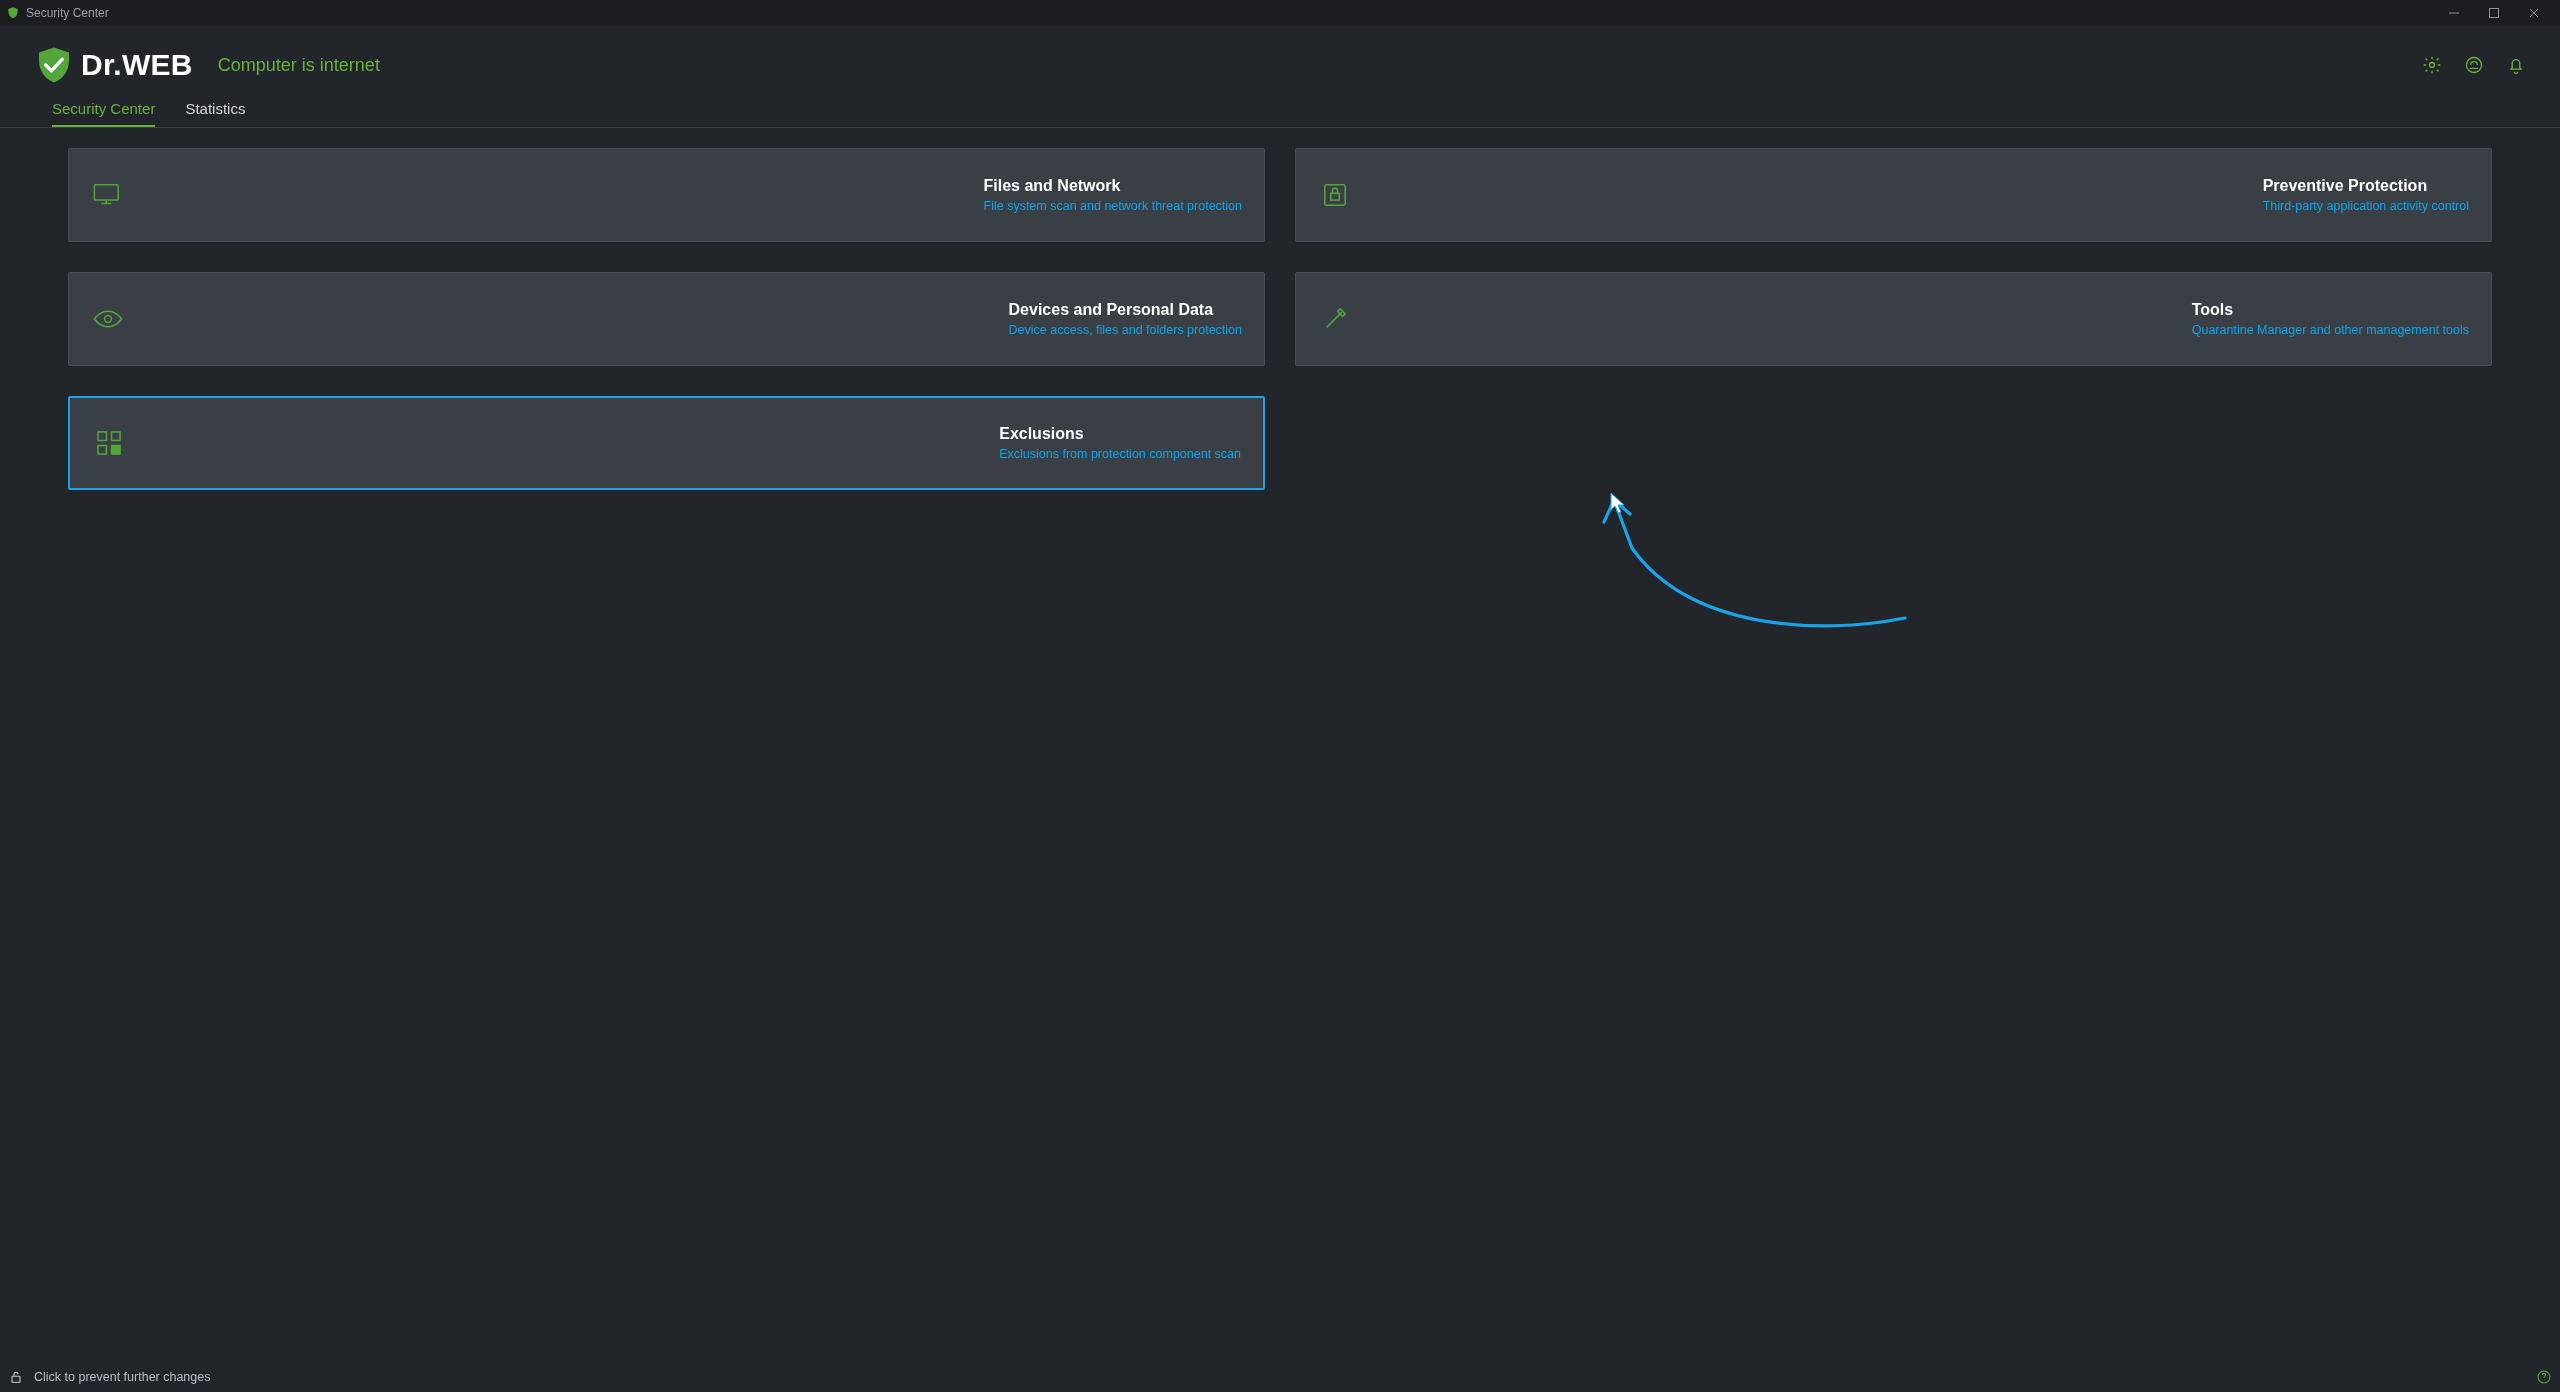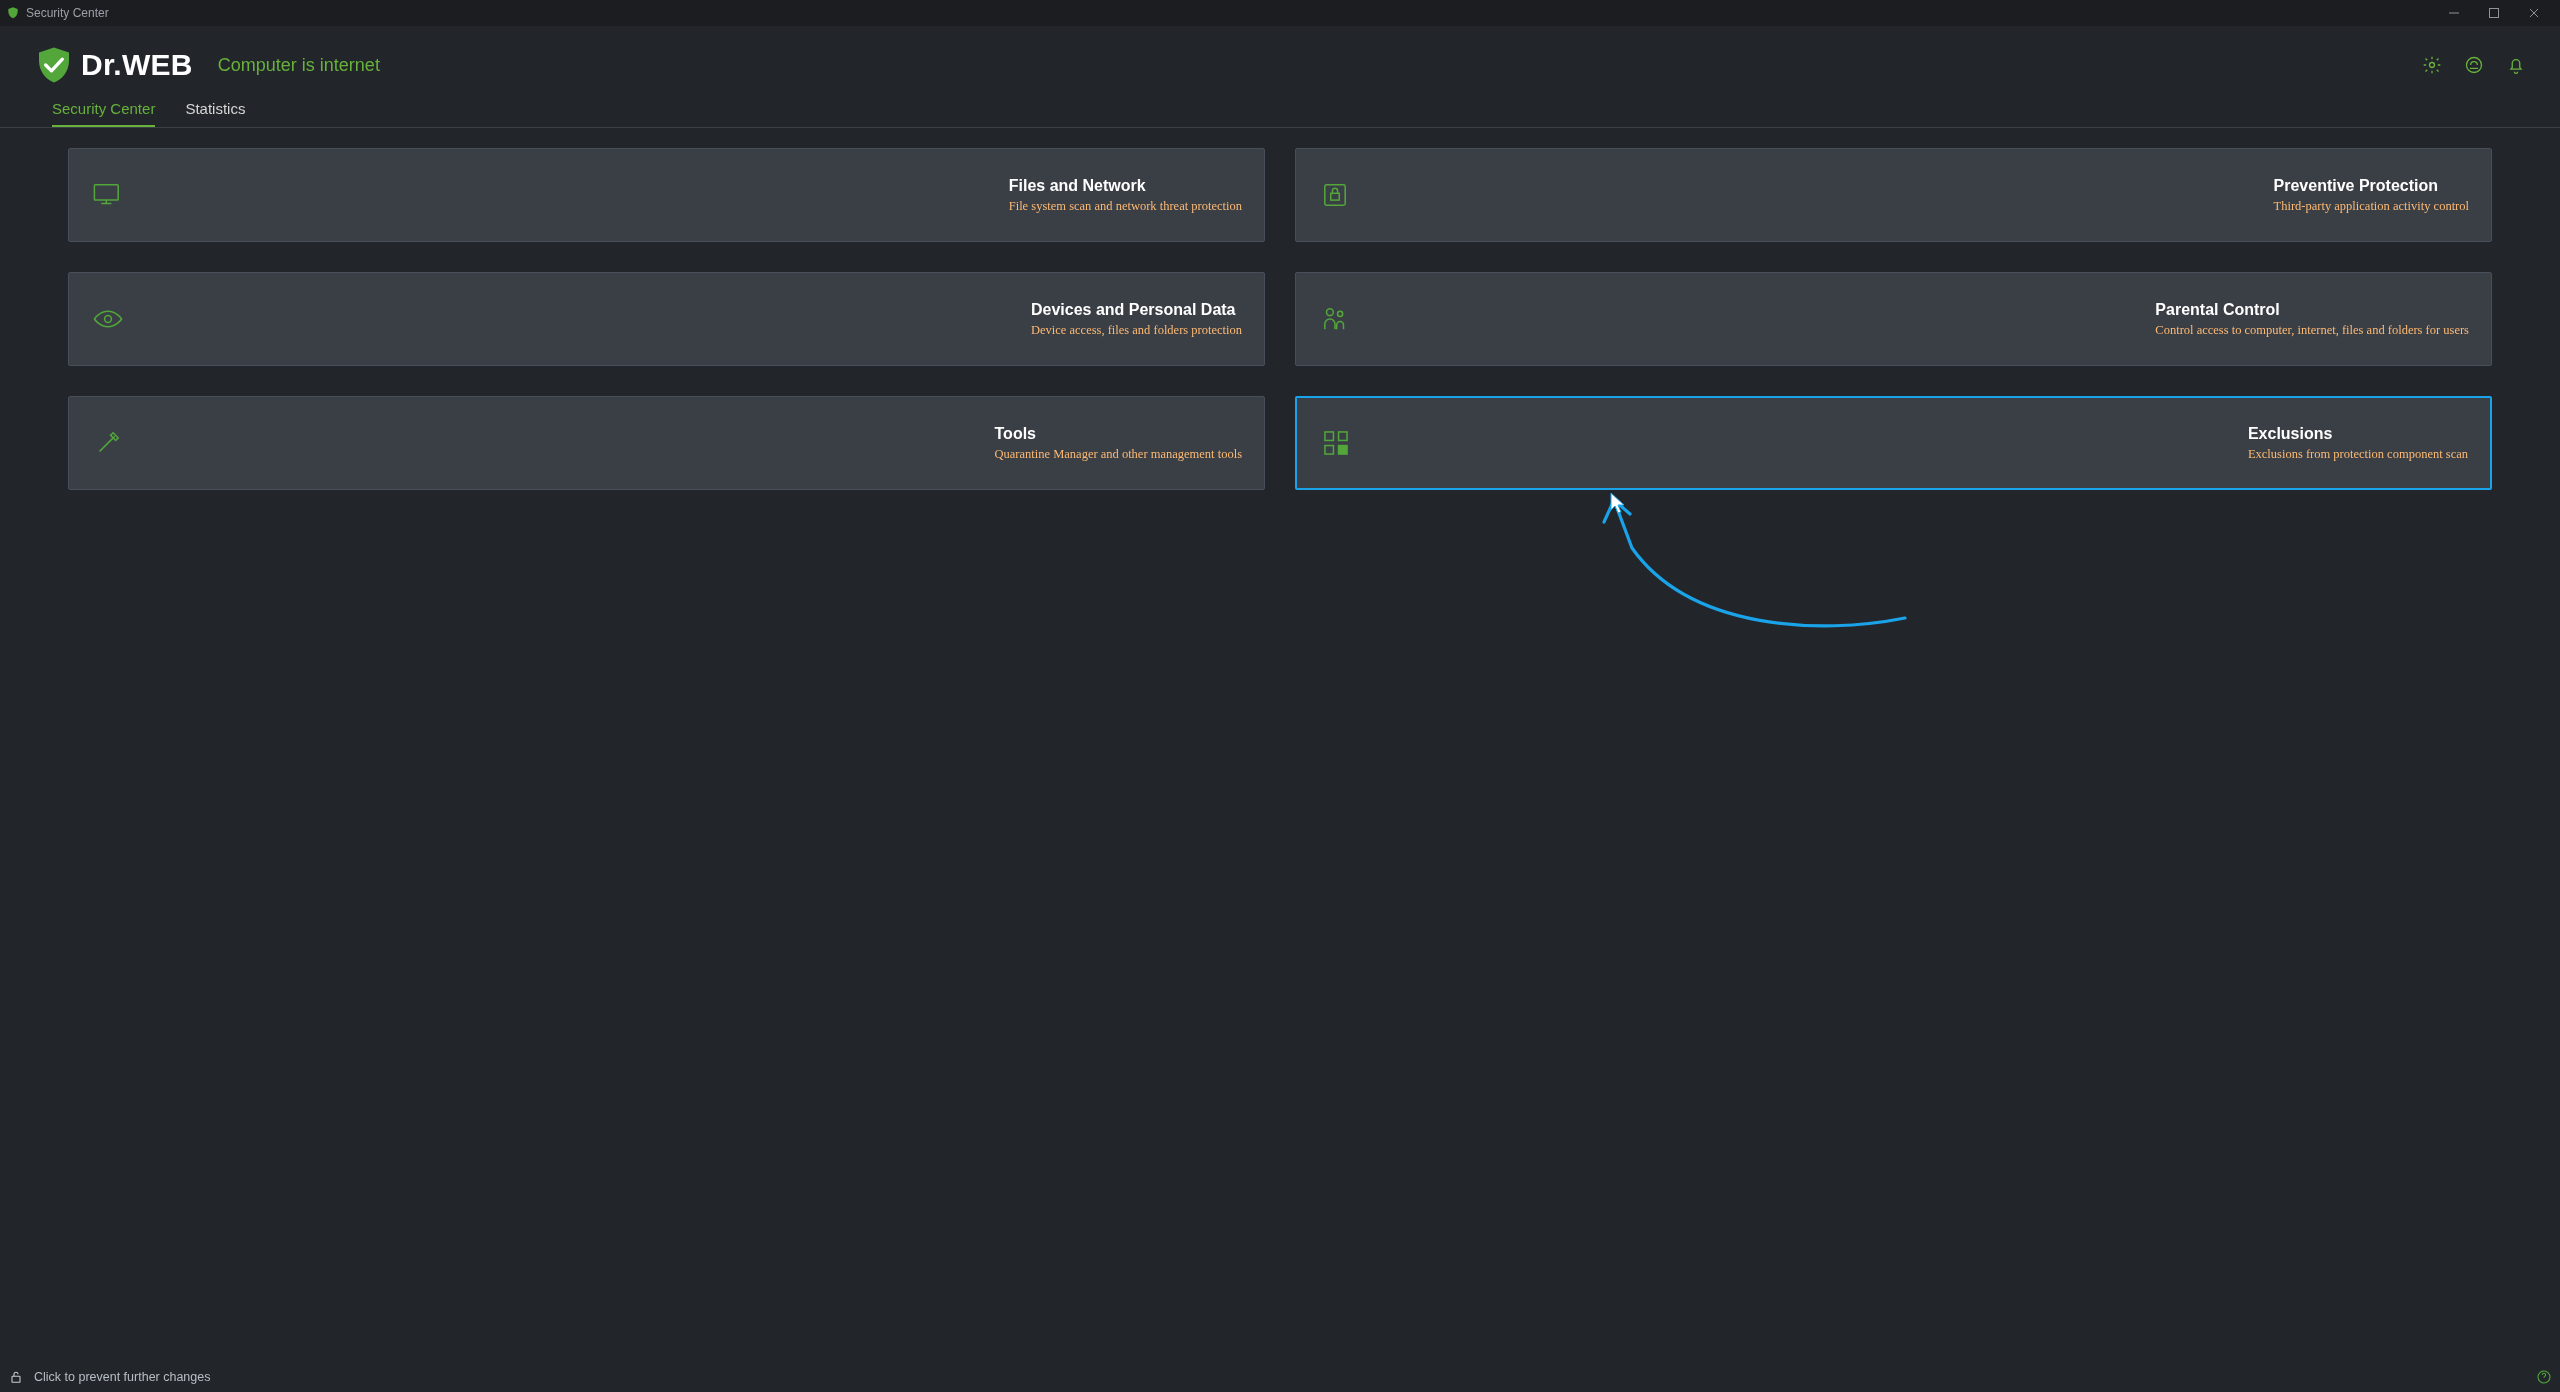--- a/index.html
+++ b/index.html
@@ -59,21 +59,21 @@
     border:1px solid #47505a;
     border-radius: 2px;
     display:flex; align-items:center;
     padding: 22px 22px;
     min-height: 94px;
     justify-content: space-between;
   }
   .panel.selected { border: 2px solid #1aa3e8; }
   .panel-icon { width:34px; height:34px; margin-right: 26px; flex-shrink:0; color:#52a63a; }
   .panel-text h3 { font-size: 16px; font-weight: 600; color:#fff; margin-bottom: 4px; }
-  .panel-text p  { font-size: 12.5px; color:#fdba74;font-family:Liberation Serif, serif; }
+  .panel-text p  { font-size: 12.5px; color:#0ea5e9; }
 
   
   .overlay-arrow {
     position:absolute; left:0; top:0; width:2560px; height:1392px; pointer-events:none;
   }
 
   
   .statusbar {
     position:absolute; left:0; bottom:0; right:0;
     height: 30px; display:flex; align-items:center; padding: 0 8px;
@@ -200,33 +200,20 @@
           <path d="M4 20s6-9 16-9 16 9 16 9-6 9-16 9S4 20 4 20z"></path>
             <circle cx="20" cy="20" r="4"></circle>
         </svg>
       </span>
       <div class="panel-text">
         <h3>Devices and Personal Data</h3>
         <p>Device access, files and folders protection</p>
       </div>
     </div>
 
-    <div class="panel">
-      <span class="panel-icon">
-        <svg viewBox="0 0 40 40" width="34" height="34" fill="none" stroke="#52a63a" stroke-width="1.8">
-          <circle cx="14" cy="12" r="4"></circle>
-            <circle cx="26" cy="14" r="3"></circle>
-          <path d="M8 32v-6a6 6 0 0112 0v6M22 32v-5a4 4 0 018 0v5"></path>
-        </svg>
-      </span>
-      <div class="panel-text">
-        <h3>Parental Control</h3>
-        <p>Control access to computer, internet, files and folders for users</p>
-      </div>
-    </div>
 
     <div class="panel">
       <span class="panel-icon">
         <svg viewBox="0 0 40 40" width="34" height="34" fill="none" stroke="#52a63a" stroke-width="1.8">
           <path d="M10 30L24 16M28 12l-4 4M14 26l-4 4M26 8l6 6-3 3-6-6z"></path>
         </svg>
       </span>
       <div class="panel-text">
         <h3>Tools</h3>
         <p>Quarantine Manager and other management tools</p>

